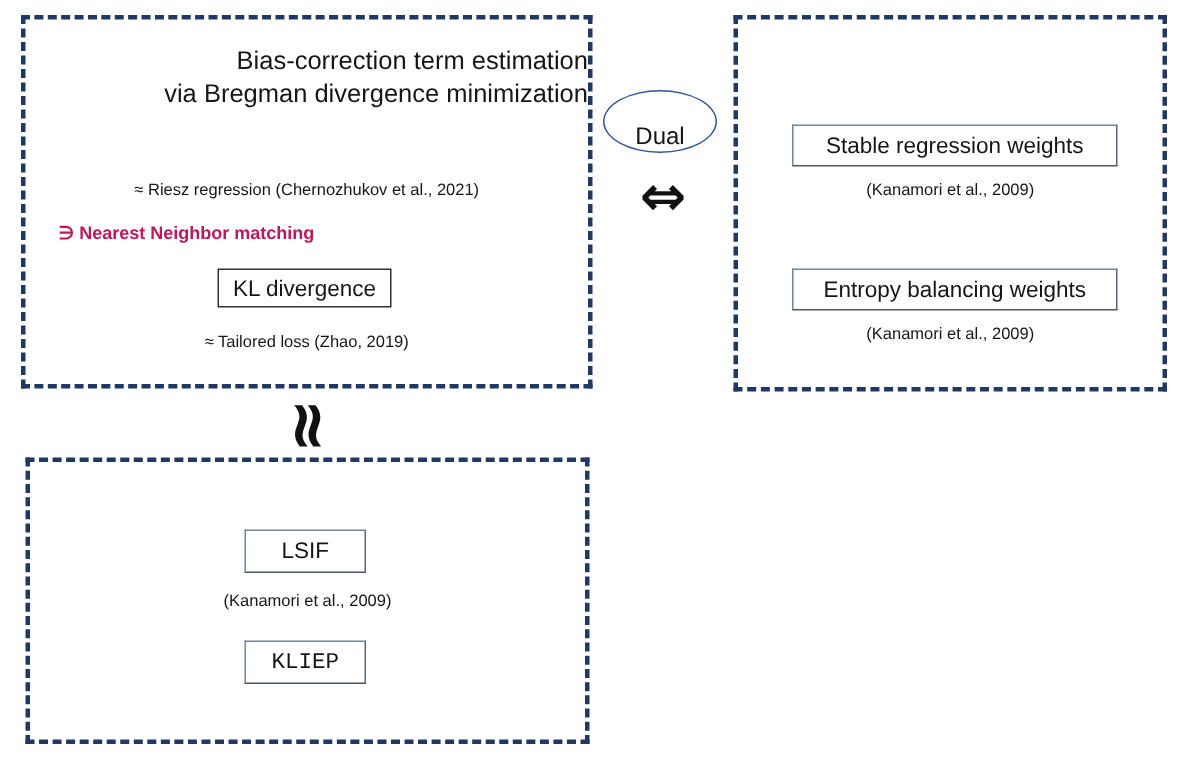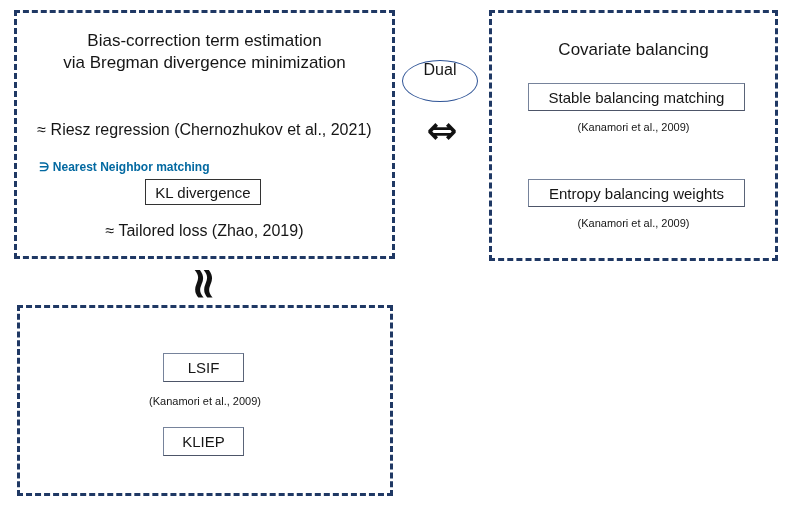--- a/index.html
+++ b/index.html
@@ -22,21 +22,21 @@
     background: #ffffff;
     box-sizing: border-box;
   }
   .box-left   { left: 14px;  top: 10px;  width: 381px; height: 249px; }
   .box-right  { left: 489px; top: 10px;  width: 289px; height: 251px; }
   .box-bottom { left: 17px;  top: 305px; width: 376px; height: 191px; }
 
   .box-title {
     position: absolute;
     left: 0; width: 100%;
-    text-align: center;
+    text-align: right;
     font-size: 17px;
     line-height: 22px;
     color: #161616;
   }
   .inner-box {
     position: absolute;
     background: #ffffff;
     display: flex;
     align-items: center;
     justify-content: center;
@@ -45,49 +45,48 @@
     box-sizing: border-box;
     white-space: nowrap;
   }
   .inner-dark { border: 1.5px solid #333333; }
   .inner-gray { border: 1px solid #76839b; border-bottom-color: #4d5568; border-right-color: #5a6478; }
 
   .line-center {
     position: absolute;
     left: 0; width: 100%;
     text-align: center;
-    font-size: 16px;
+    font-size: 11px;
     color: #161616;
     white-space: nowrap;
   }
   .line-small {
     position: absolute;
     font-size: 12px;
     font-weight: 600;
-    color: #0369a1;
+    color: #be185d;
     white-space: nowrap;
-    margin-top: 12px;
   }
   .cite {
     position: absolute;
     left: 0; width: 100%;
     text-align: center;
     font-size: 11px;
     color: #161616;
     white-space: nowrap;
   }
   .dual-ellipse {
     position: absolute;
     left: 402px; top: 60px;
     width: 76px; height: 42px;
     border: 1.5px solid #2f5496;
     border-radius: 50%;
     background: #ffffff;
     display: flex;
-    align-items: flex-start;
+    align-items: flex-end;
     justify-content: center;
     font-size: 16px;
     color: #161616;
     box-sizing: border-box;
   }
   .dual-arrow {
     position: absolute;
     left: 413px; top: 109px;
     width: 58px; height: 42px;
     display: flex;
@@ -135,38 +134,37 @@
     <div class="line-center" style="top:209px;">≈ Tailored loss (Zhao, 2019)</div>
   </div>
 
   <div class="dual-ellipse">
     <span>Dual</span>
   </div>
 
   <div class="dual-arrow">⇔</div>
 
   <div class="dashed-box box-right">
-    <div class="box-title" style="top:26px;">Covariate balancing</div>
     <div class="inner-box inner-gray" style="left:36px; top:70px; width:217px; height:28px;">
-      <span>Stable balancing matching</span>
+      <span>Stable regression weights</span>
     </div>
     <div class="cite" style="top:108px;">(Kanamori et al., 2009)</div>
     <div class="inner-box inner-gray" style="left:36px; top:166px; width:217px; height:28px;">
       <span>Entropy balancing weights</span>
     </div>
     <div class="cite" style="top:204px;">(Kanamori et al., 2009)</div>
   </div>
 
   <div class="equiv-vert">
     <span>≈</span>
   </div>
 
   <div class="dashed-box box-bottom">
     <div class="inner-box inner-gray" style="left:143px; top:45px; width:81px; height:29px;">
       <span>LSIF</span>
     </div>
     <div class="cite" style="top:87px;">(Kanamori et al., 2009)</div>
-    <div class="inner-box inner-gray" style="left:143px; top:119px; width:81px; height:29px;">
+    <div class="inner-box inner-gray" style="left:143px; top:119px; width:81px; height:29px;font-family:Liberation Mono, monospace;">
       <span>KLIEP</span>
     </div>
   </div>
 
 </div>
 
 </body></html>

